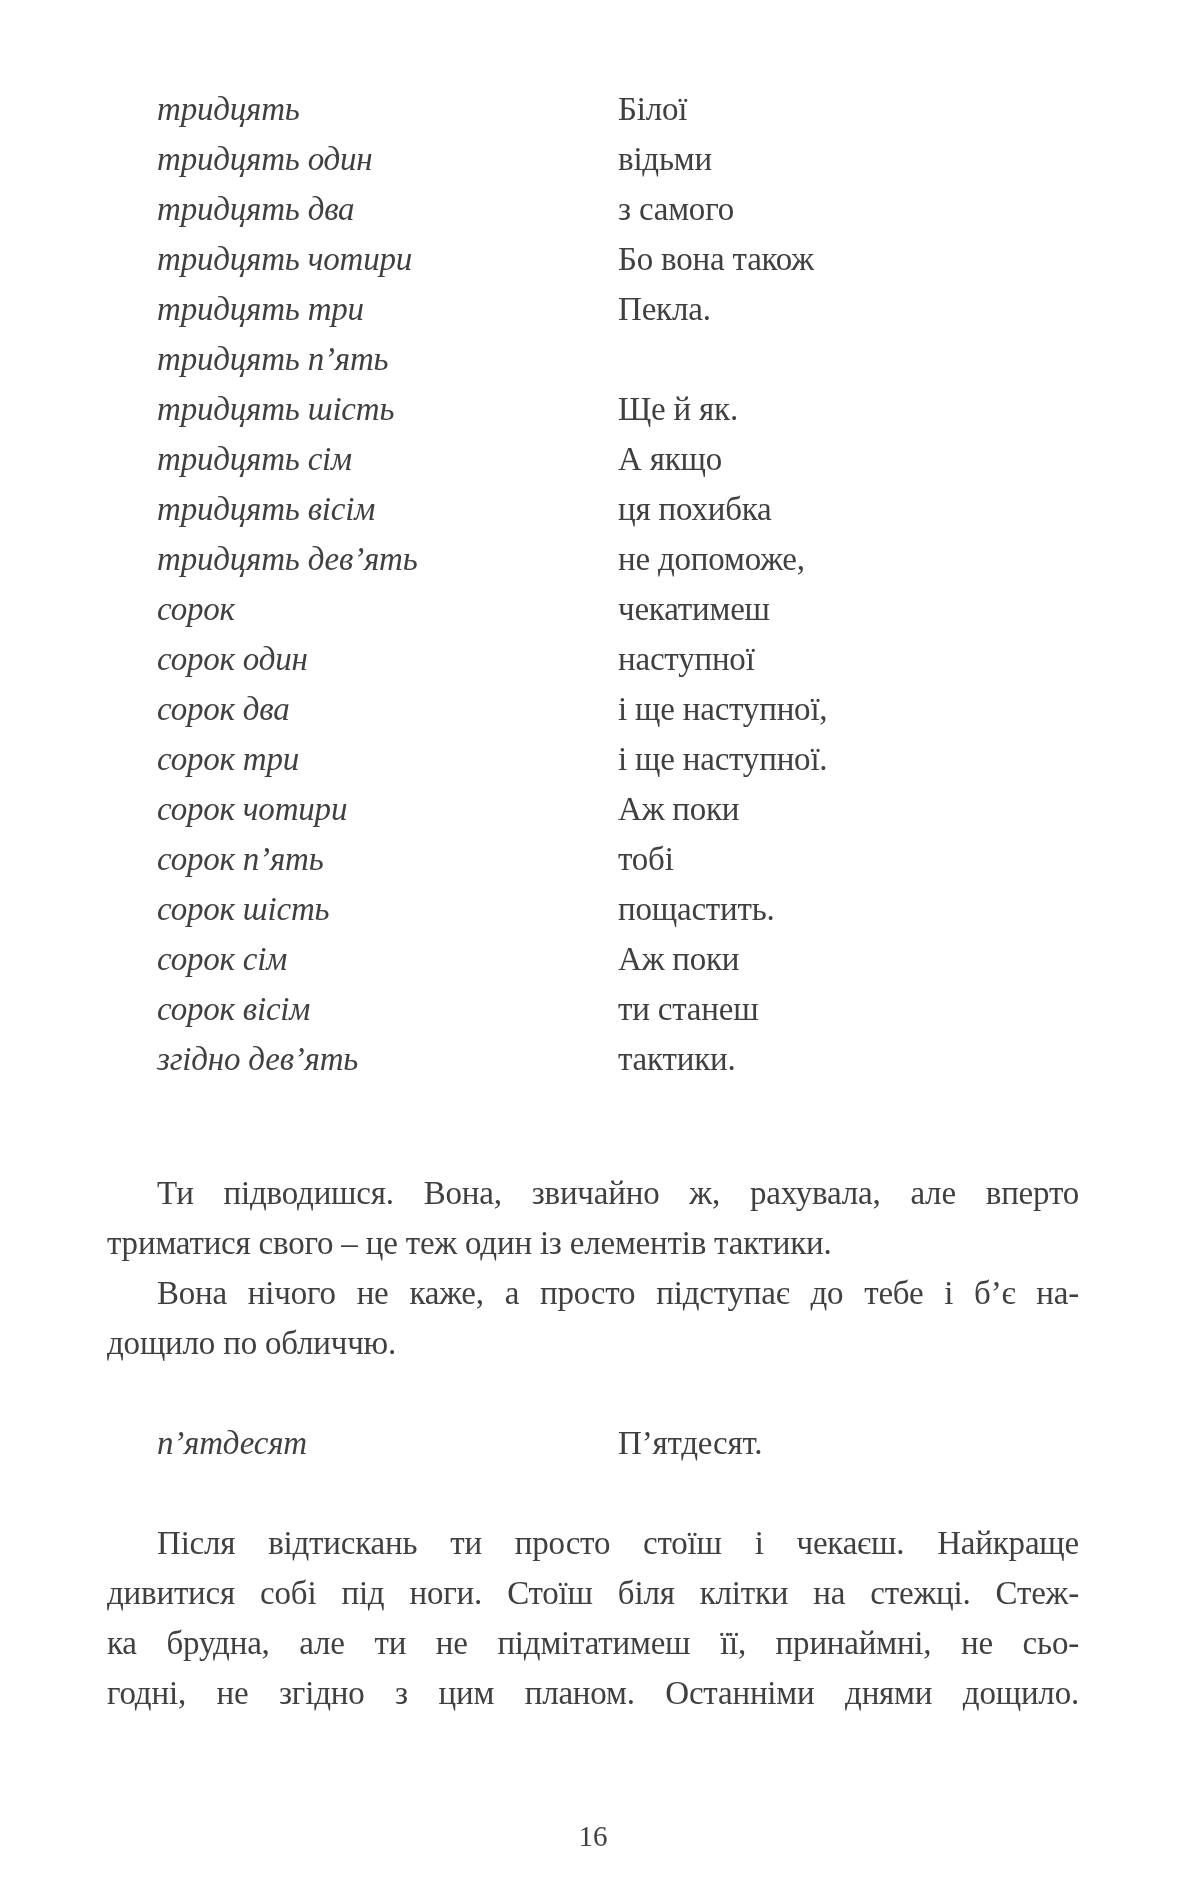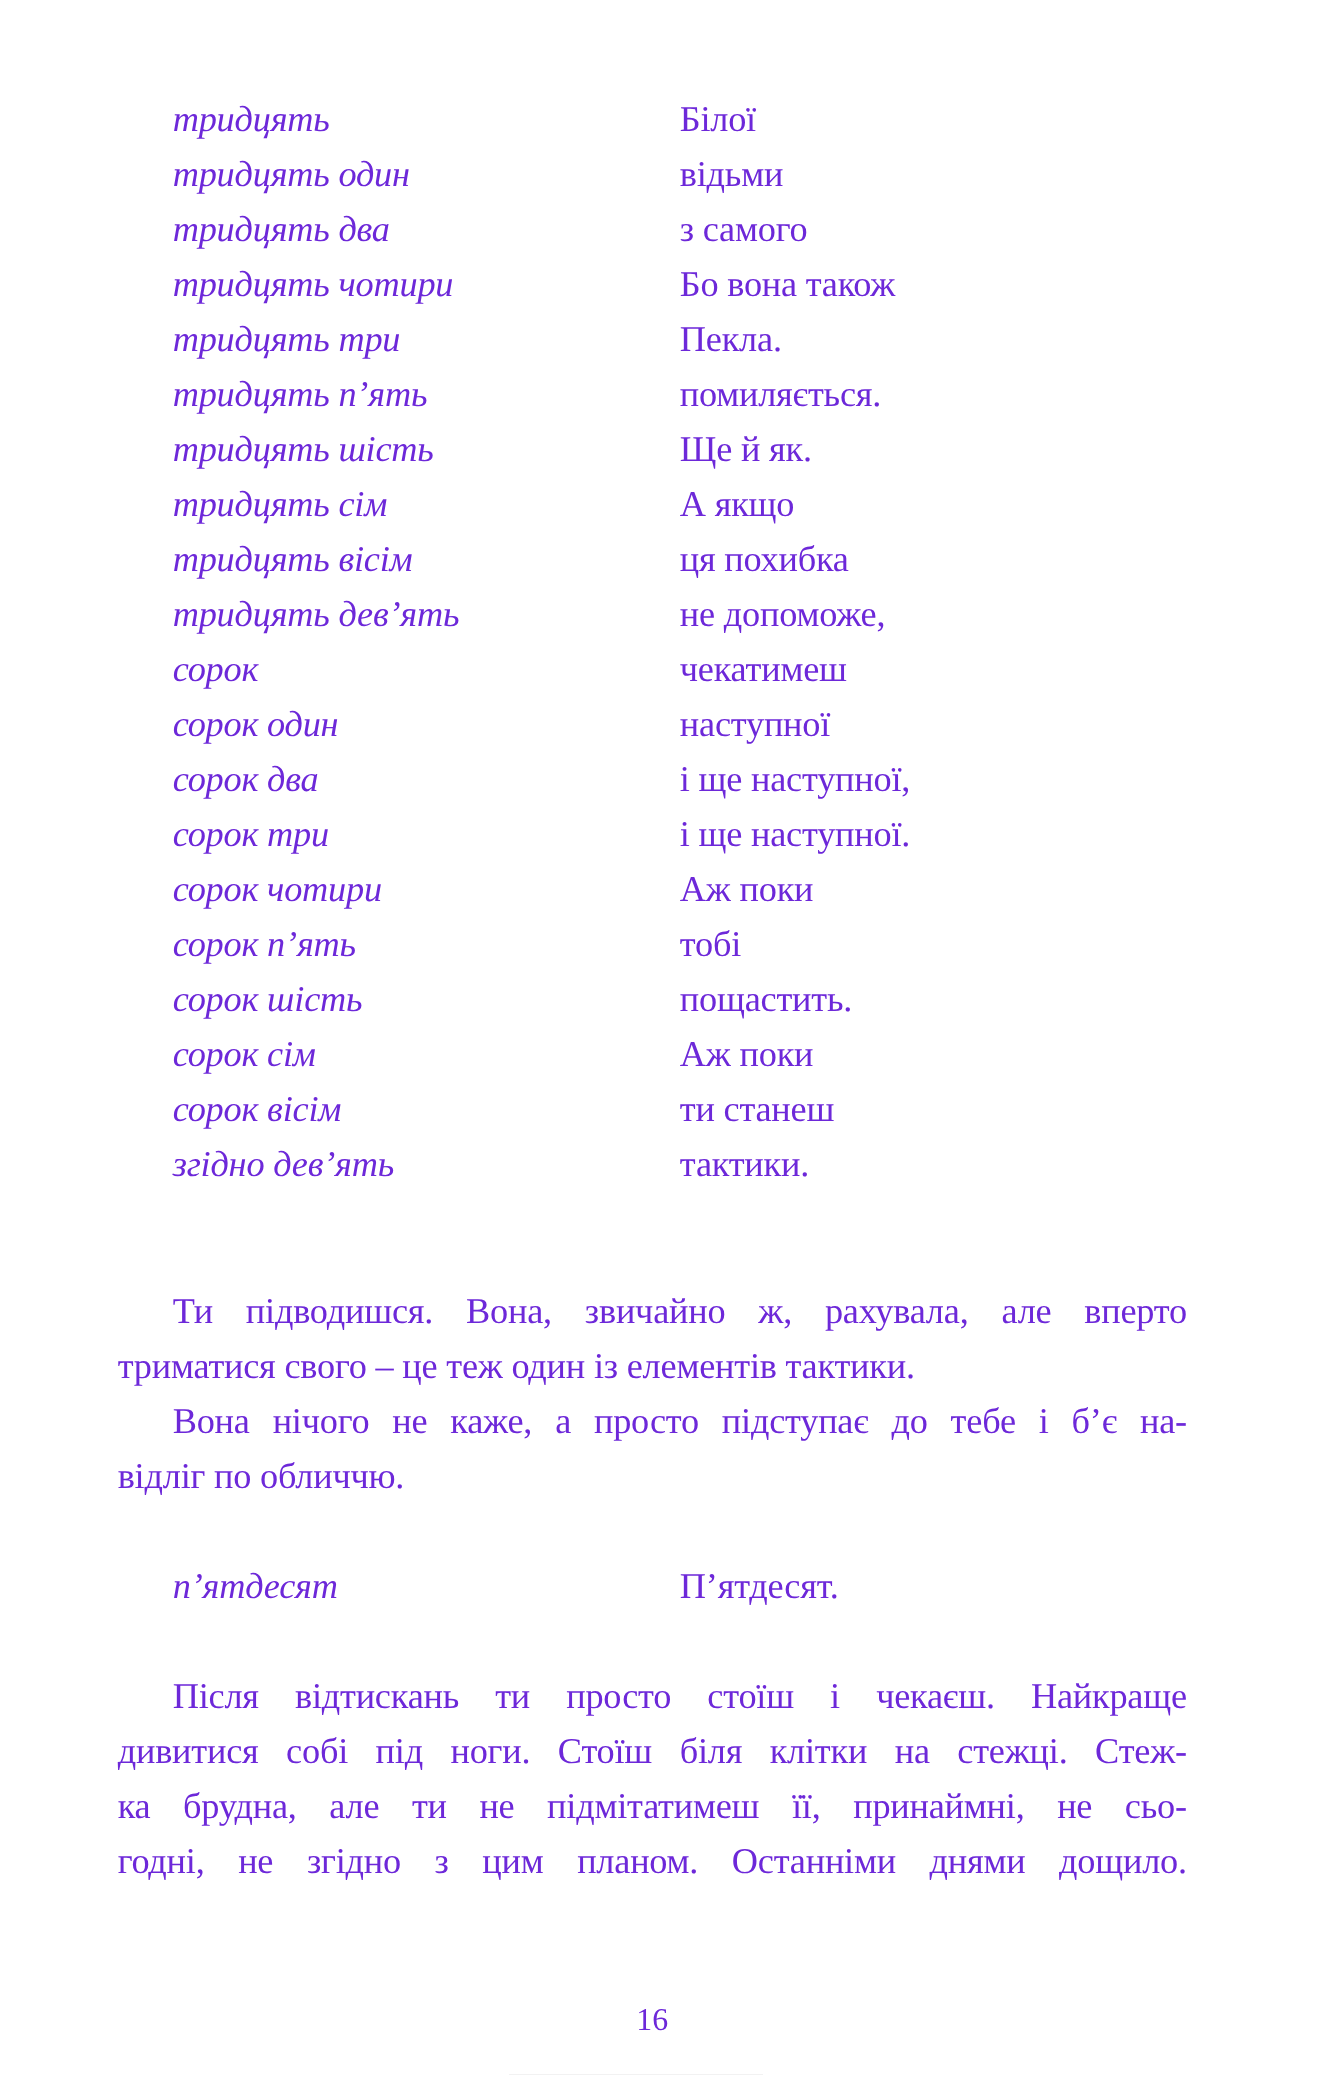--- a/index.html
+++ b/index.html
@@ -3,21 +3,21 @@
 <meta charset="utf-8">
 <style>
   html, body { margin: 0; padding: 0; background: #e8e8e8; }
   .page {
     position: relative;
     width: 1200px;
     height: 1886px;
     margin: 0 auto;
     background: #ffffff;
     font-family: "Liberation Serif", "DejaVu Serif", serif;
-    color: #6d28d9;
+    color: #404040;
     overflow: hidden;
   }
   .content {
     position: absolute;
     left: 107px;
     top: 0;
     width: 972px;
   }
   .counting { margin-top: 84px; }
   .c-row {
@@ -82,21 +82,20 @@
         <div class="c-row">
           <span class="count-cell">тридцять чотири</span>
           <span class="verse-cell">Бо вона також</span>
         </div>
         <div class="c-row">
           <span class="count-cell">тридцять три</span>
           <span class="verse-cell">Пекла.</span>
         </div>
         <div class="c-row">
           <span class="count-cell">тридцять п’ять</span>
-          <span class="verse-cell">помиляється.</span>
         </div>
         <div class="c-row">
           <span class="count-cell">тридцять шість</span>
           <span class="verse-cell">Ще й як.</span>
         </div>
         <div class="c-row">
           <span class="count-cell">тридцять сім</span>
           <span class="verse-cell">А якщо</span>
         </div>
         <div class="c-row">
@@ -146,21 +145,21 @@
         <div class="c-row">
           <span class="count-cell">згідно дев’ять</span>
           <span class="verse-cell">тактики.</span>
         </div>
       </div>
 
     <div class="prose">
         <div class="p-line just indent">Ти підводишся. Вона, звичайно ж, рахувала, але вперто</div>
         <div class="p-line">триматися свого – це теж один із елементів тактики.</div>
         <div class="p-line just indent">Вона нічого не каже, а просто підступає до тебе і б’є на-</div>
-        <div class="p-line">відліг по обличчю.</div>
+        <div class="p-line">дощило по обличчю.</div>
       </div>
 
     <div class="counting fifty">
         <div class="c-row">
           <span class="count-cell">п’ятдесят</span>
           <span class="verse-cell">П’ятдесят.</span>
         </div>
       </div>
 
     <div class="prose prose-2">

